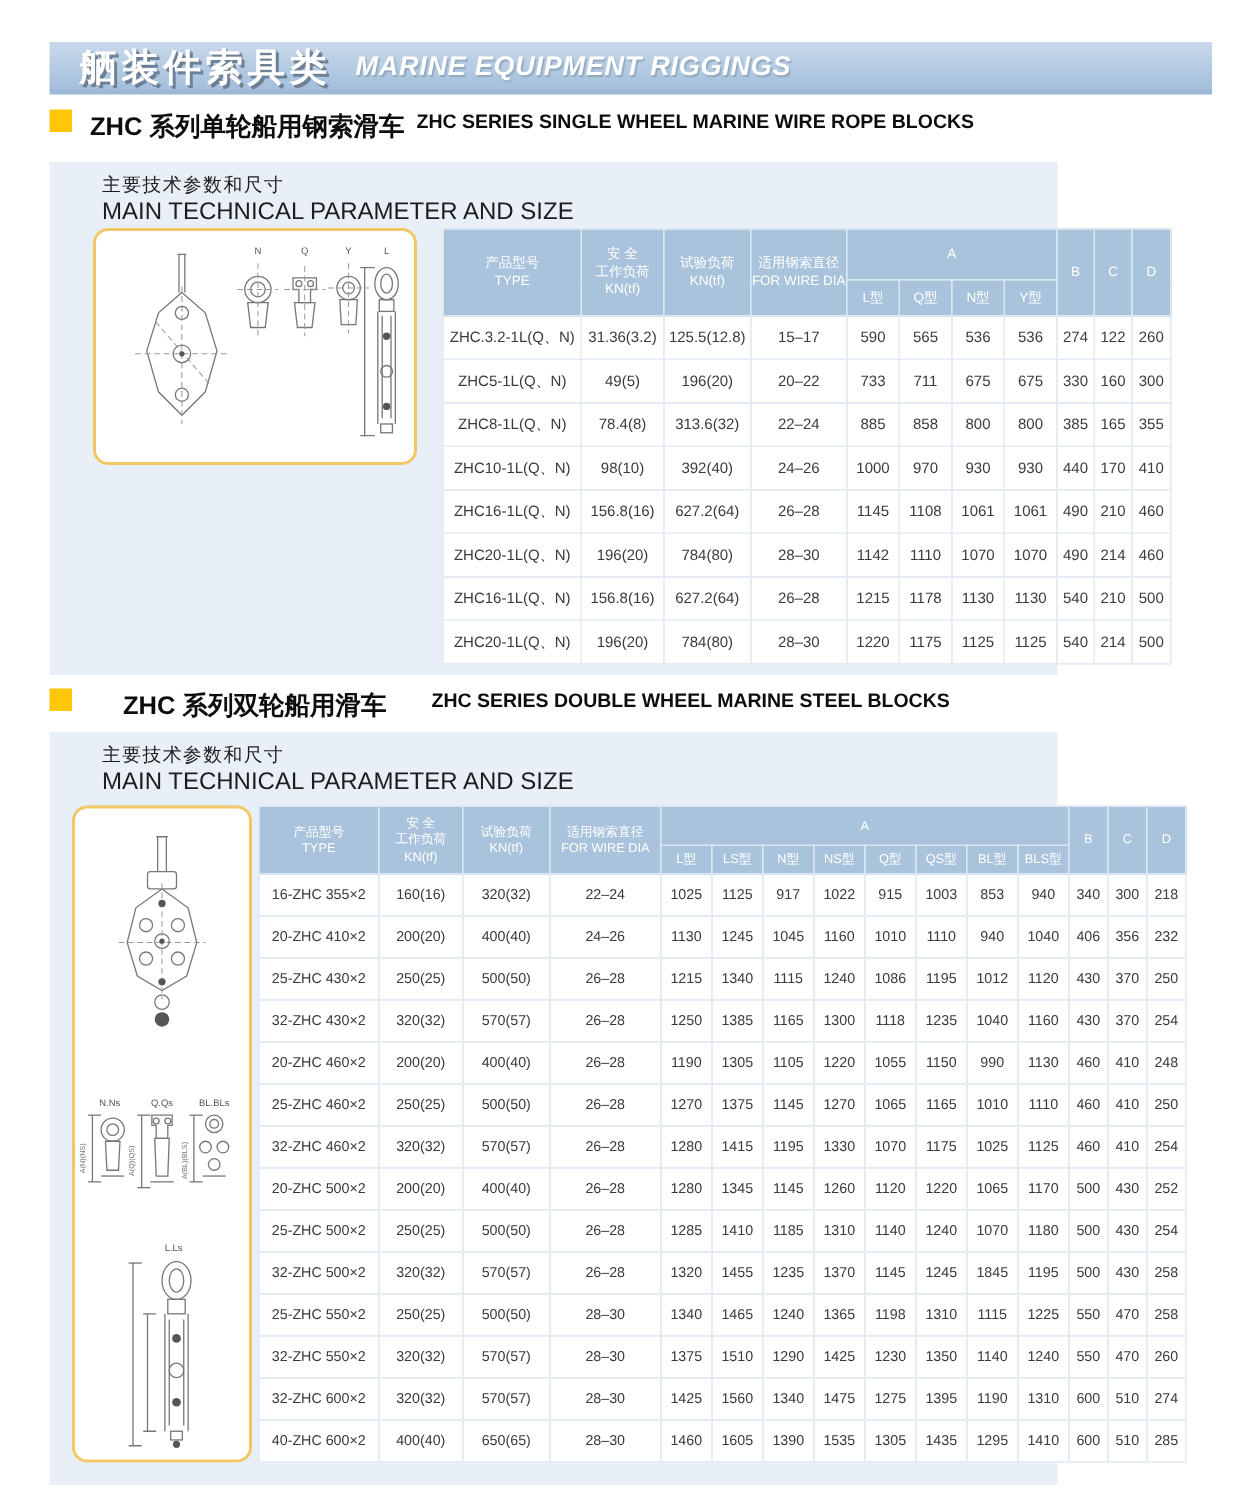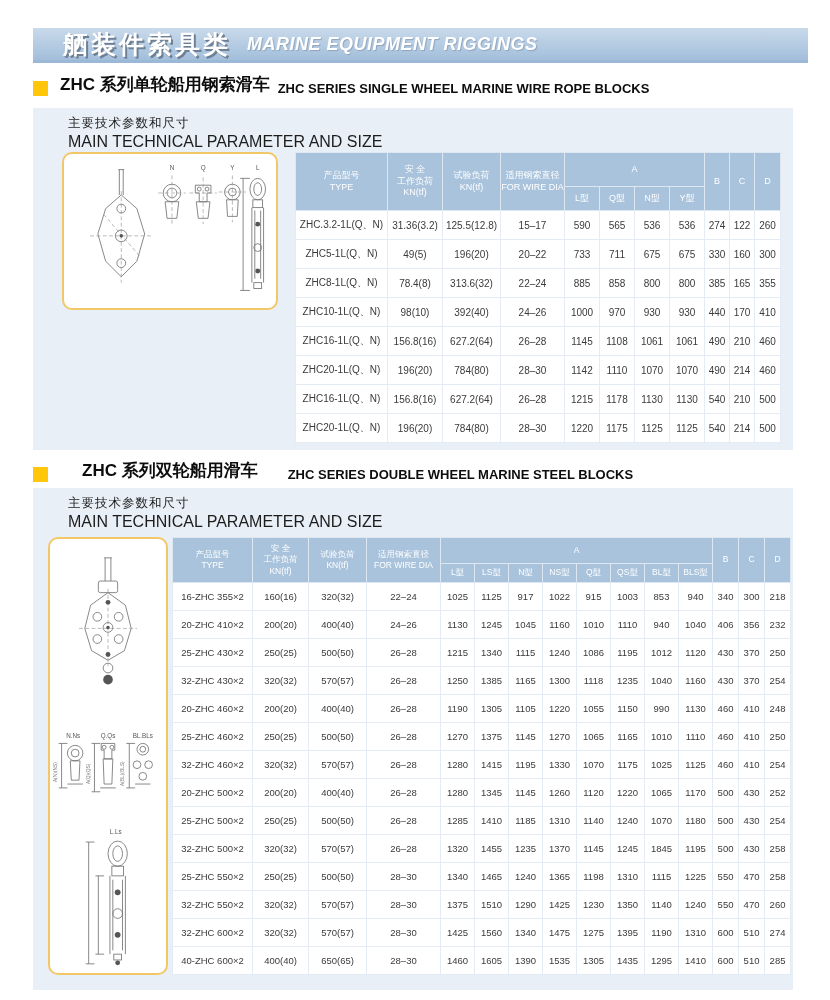--- a/index.html
+++ b/index.html
@@ -3,36 +3,36 @@
 <meta charset="utf-8">
 <style>
   * { margin:0; padding:0; box-sizing:border-box; }
   html,body { background:#fff; }
   body { width:830px; height:1000px; font-family:"Liberation Sans", sans-serif; position:relative; overflow:hidden; }
   .page { position:relative; width:830px; height:1000px; background:#fff; }
 
   
   .banner { position:absolute; left:33px; top:28px; width:775px; height:35px;
     background:linear-gradient(180deg,#c9d9ea 0%,#aec7e0 70%,#a3bedb 100%);
-    border-bottom:3px solid #9bb8d6; display:flex; align-items:center; padding-left:30px; }
+    border-bottom:3px solid #9bb8d6; display:flex; align-items:center; padding-left:20px; }
   .banner-zh { font-size:25px; font-weight:bold; color:#ffffff; letter-spacing:3px;
     text-shadow:2px 2px 0 #6e8096, 1px 1px 0 #8496ab; }
   .banner-en { margin-left:16px; font-size:18px; font-weight:bold; color:#ffffff;
     letter-spacing:0.5px; text-shadow:1px 1px 1px #8fa5bc;font-style:italic; }
 
   
-  .sec-head { position:absolute; left:33px; display:flex; align-items:flex-end; }
+  .sec-head { position:absolute; left:33px; display:flex; align-items:flex-start; }
   #sec-head-1 { top:73px; }
   #sec-head-2 { top:459px;gap:22px; }
   .bullet { width:15px; height:15px; background:#ffc60a; margin-right:12px; flex:none; }
   .h-zh { font-size:17px; font-weight:bold; color:#0d0d0d; margin-right:8px; white-space:nowrap; }
   .h-en { font-size:13px; font-weight:bold; color:#0d0d0d; white-space:nowrap; }
 
   
-  .panel { position:absolute; left:33px; width:760px; background:#e9eff7; }
+  .panel { position:absolute; left:33px; width:672px; background:#e9eff7; }
   #panel1 { top:108px; height:342px; }
   #panel2 { top:488px; height:502px; }
   .param-zh { position:absolute; left:35px; top:7px; font-size:12.5px; color:#1c1c1c; letter-spacing:1px; }
   .param-en { position:absolute; left:35px; top:25px; font-size:16px; color:#1c1c1c; }
 
   
   .draw-box { position:absolute; background:#fff; border:2px solid #f2c768; border-radius:10px; overflow:hidden; }
   #draw1 { left:29px; top:44px; width:216px; height:158px; }
   #draw2 { left:15px; top:49px; width:120px; height:438px; }
   .draw-box svg { display:block; width:100%; height:100%; }

